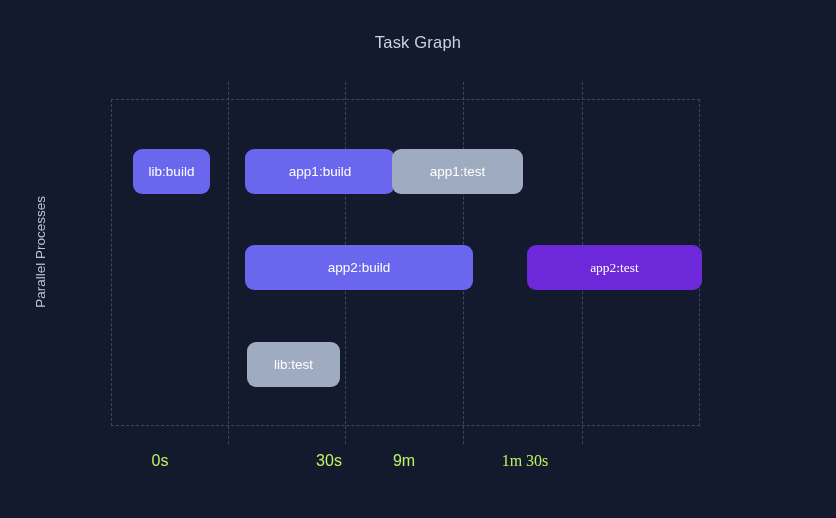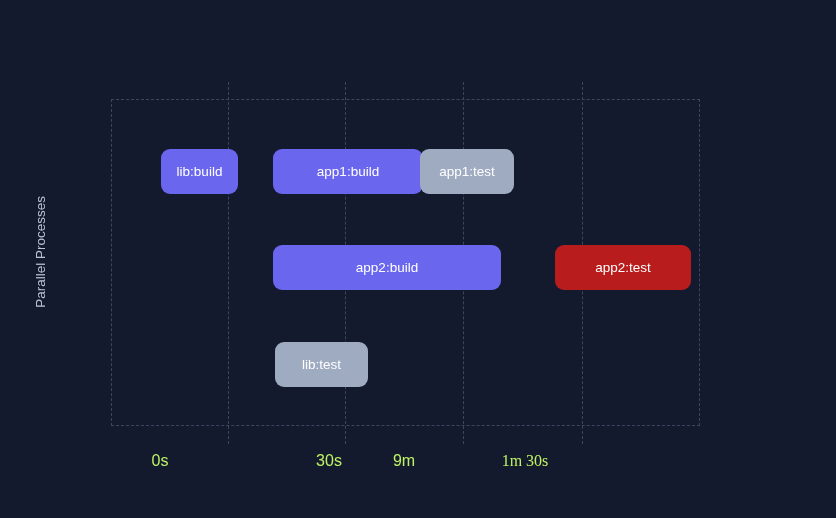--- a/index.html
+++ b/index.html
@@ -73,21 +73,20 @@
     height: 45px;
     border-radius: 9px;
     display: flex;
     align-items: center;
     justify-content: center;
     font-size: 13.5px;
     color: #ffffff;
     white-space: nowrap;
     box-sizing: border-box;
     user-select: none;
-    margin-left: 28px;
   }
   .bar.build {
     background: #6a66ee;
   }
   .bar.test {
     background: #9fabc0;
   }
 
   
   .x-tick-label {
@@ -98,38 +97,39 @@
     transform: translateX(-50%);
     white-space: nowrap;
     user-select: none;
   }
 </style>
 </head>
 <body>
 
 <div id="chart-root">
 
+  <div class="chart-title">Task Graph</div>
 
   <div class="y-axis-label">Parallel Processes</div>
 
   <div class="plot-frame"></div>
 
   <div id="gridlines">
       <div class="gridline" style="left: 228px;"></div>
       <div class="gridline" style="left: 345px;"></div>
       <div class="gridline" style="left: 463px;"></div>
       <div class="gridline" style="left: 582px;"></div>
     </div>
 
   <div id="bars">
       <div class="bar build" style="left: 133px; top: 149px; width: 77px; background: rgb(106, 102, 238);">lib:build</div>
       <div class="bar build" style="left: 245px; top: 149px; width: 150px; background: rgb(106, 102, 238);">app1:build</div>
-      <div class="bar test" style="left: 392px; top: 149px; width: 94px; background: rgb(159, 171, 192);">app1:test</div>
+      <div class="bar test" style="left: 392px; top: 149px; width: 131px; background: rgb(159, 171, 192);">app1:test</div>
       <div class="bar build" style="left: 245px; top: 245px; width: 228px; background: rgb(106, 102, 238);">app2:build</div>
-      <div class="bar test" style="left: 527px; top: 245px; width: 136px; background: #b91c1c;">app2:test</div>
+      <div class="bar test" style="left: 527px; top: 245px; width: 175px; background: #6d28d9; font-family: Liberation Serif, serif;">app2:test</div>
       <div class="bar test" style="left: 247px; top: 342px; width: 93px; background: rgb(159, 171, 192);">lib:test</div>
     </div>
 
   <div id="xticks">
       <div class="x-tick-label" style="left: 160px;">0s</div>
       <div class="x-tick-label" style="left: 289px; margin-left: 40px;">30s</div>
       <div class="x-tick-label" style="left: 404px;">9m</div>
       <div class="x-tick-label" style="left: 525px; font-family: Liberation Serif, serif;">1m 30s</div>
     </div>
 

